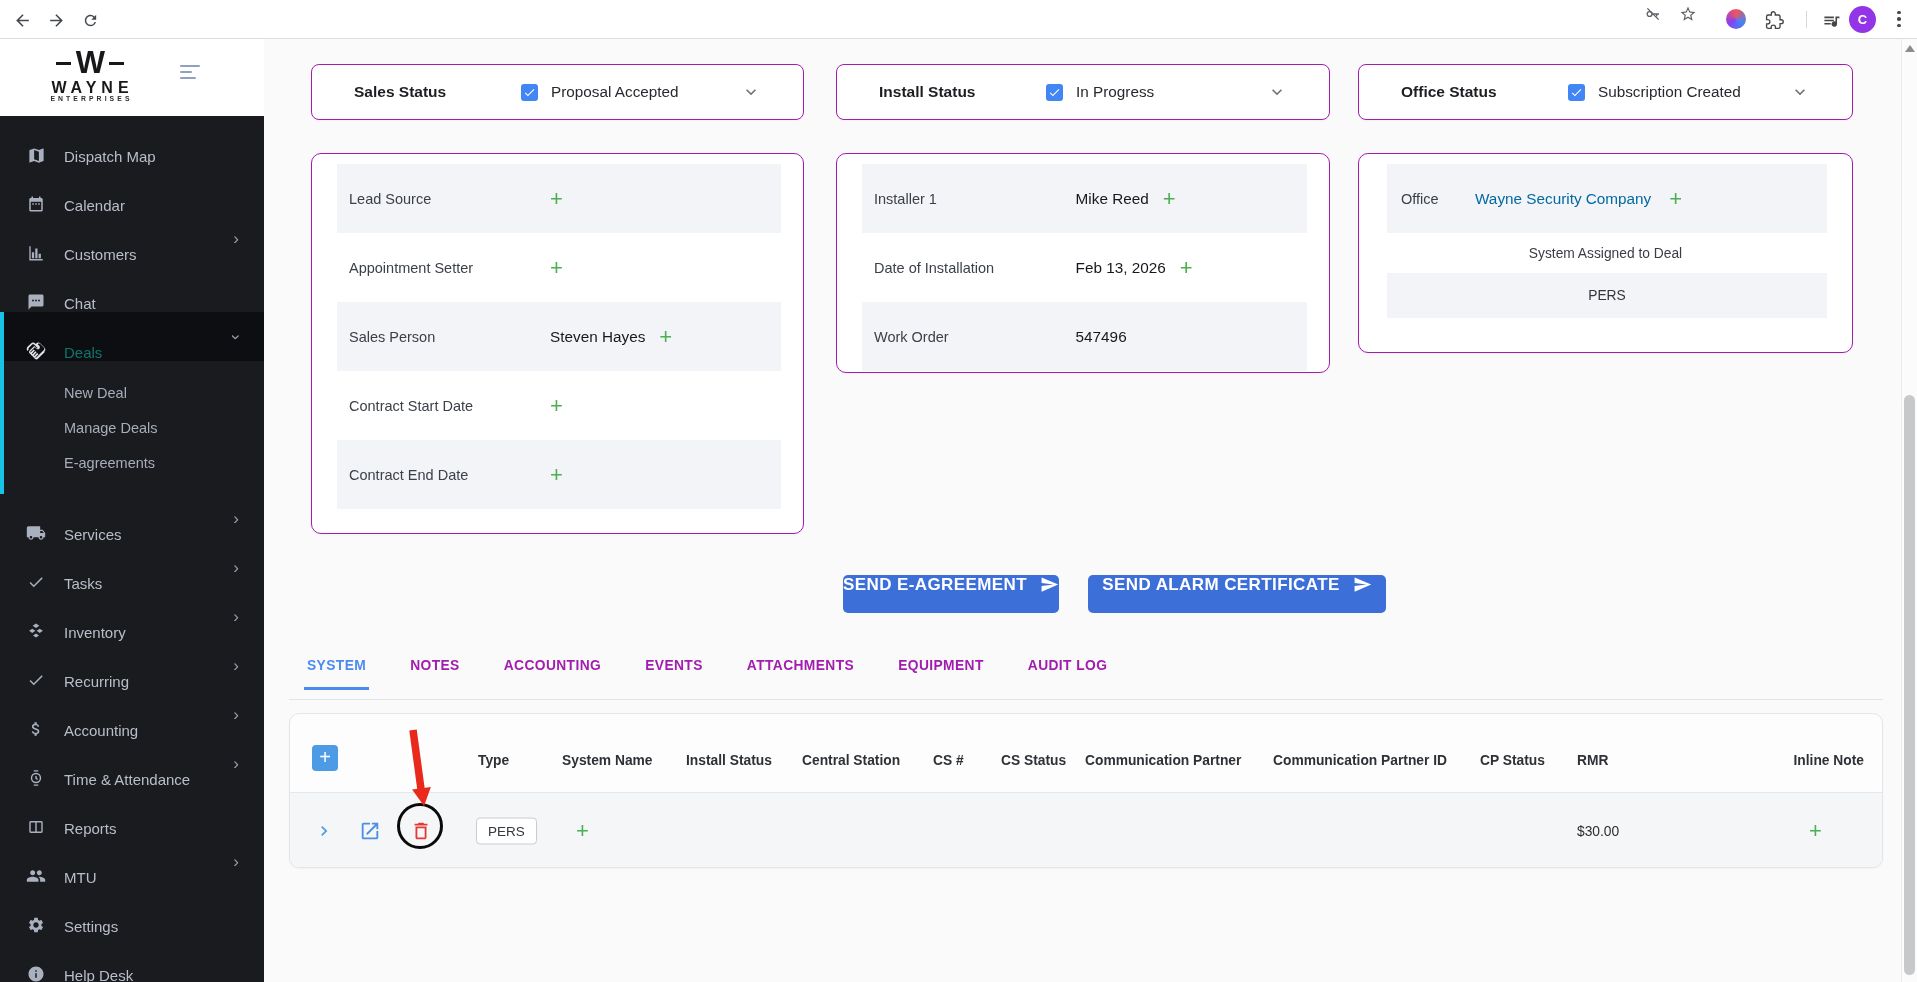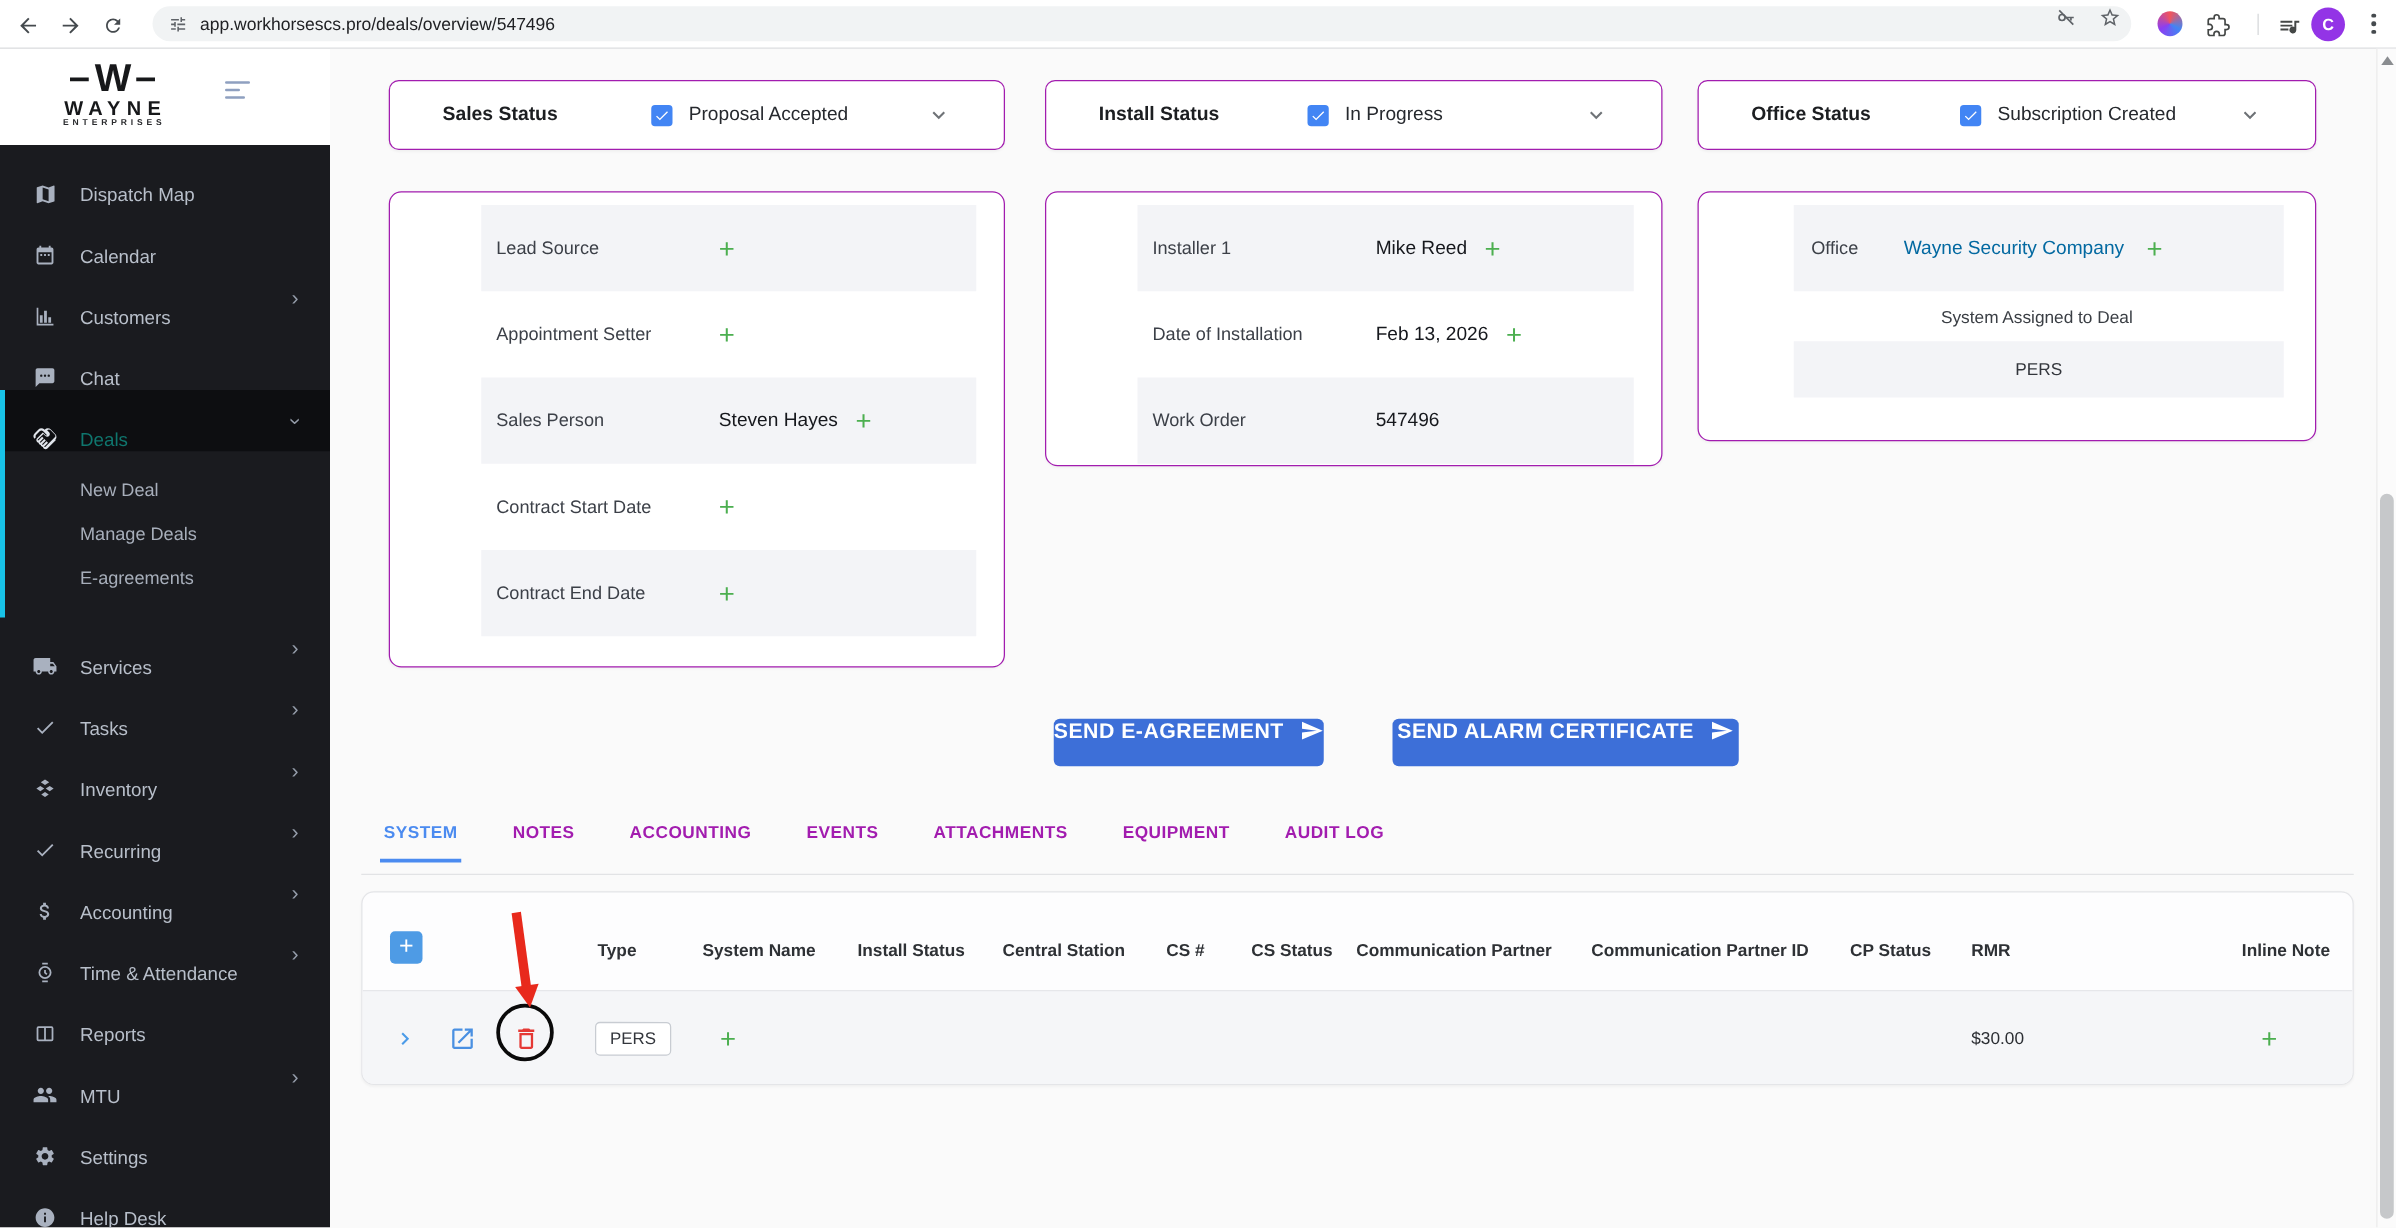--- a/index.html
+++ b/index.html
@@ -63,21 +63,21 @@
   .card { position:absolute; background:#fff; border:1px solid #a21caf; border-radius:8px;
           box-shadow:0 1px 2px rgba(0,0,0,.04); }
 
   .status-card { display:flex; align-items:center; padding:0 42px; }
   .sc-label { font-size:15.5px; font-weight:bold; color:#1c1e21; flex:0 0 167px; }
   .cbx { width:17px; height:17px; border-radius:3px; background:#4285f4; display:flex; align-items:center;
          justify-content:center; flex:none; }
   .sc-value { font-size:15.3px; color:#26292e; margin-left:13px; }
   .sc-chev { margin-left:auto; color:#6f7377; display:flex; }
 
-  .detail-card { border-radius:10px; padding-top:10px;padding-left:48px; }
+  .detail-card { border-radius:10px; padding-top:10px; }
   .drow { margin:0 22px 0 25px; height:69px; display:flex; align-items:center; }
   .drow:nth-child(odd) { background:#f3f4f7; }
   .dlabel { flex:0 0 48%; padding-left:12px; font-size:14.5px; color:#3c4048; }
   .dval { flex:1; display:flex; align-items:center; gap:14px; }
   .dvaltext { font-size:15.3px; color:#16181d; }
   .dvaltext:empty { display:none; }
   .plus { color:#4caf50; font-size:22px; font-weight:400; line-height:20px; display:none; cursor:pointer; }
   .plus.show { display:inline-block; }
 
   .office-row { margin:0 25px 0 28px; height:69px; display:flex; align-items:center; background:#f3f4f7; }
@@ -139,28 +139,20 @@
   <div class="navbtn" style="left:43px">
     <svg width="19" height="19" viewBox="0 0 24 24" fill="currentColor">
         <path d="M4 13h12.17l-5.59 5.59L12 20l8-8-8-8-1.41 1.41L16.17 11H4v2z"></path>
       </svg>
   </div>
   <div class="navbtn" style="left:77px">
     <svg width="17" height="17" viewBox="0 0 24 24" fill="currentColor">
         <path d="M17.65 6.35A7.96 7.96 0 0 0 12 4c-4.42 0-7.99 3.58-7.99 8s3.57 8 7.99 8c3.73 0 6.84-2.55 7.73-6h-2.08A5.99 5.99 0 0 1 12 18c-3.31 0-6-2.69-6-6s2.69-6 6-6c1.66 0 3.14.69 4.22 1.78L13 11h7V4l-2.35 2.35z"></path>
       </svg>
   </div>
-  <div class="url-pill">
-    <span>
-      <svg width="15" height="15" viewBox="0 0 24 24" fill="#5f6368">
-          <path d="M3 17v2h6v-2H3zM3 5v2h10V5H3zm10 16v-2h8v-2h-8v-2h-2v6h2zM7 9v2H3v2h4v2h2V9H7zm14 4v-2H11v2h10zm-6-4h2V7h4V5h-4V3h-2v6z"></path>
-        </svg>
-    </span>
-    <span class="url-text">app.workhorsescs.pro/deals/overview/547496</span>
-  </div>
   <div class="pill-ic" style="left:1641px">
     <svg width="18" height="18" viewBox="0 0 24 24" fill="none" stroke="#5f6368" stroke-width="1.8">
         <circle cx="7.5" cy="12" r="3.2"></circle>
         <path d="M10.7 12H20m-3 0v3.2"></path>
         <line x1="4.5" y1="4.5" x2="19.5" y2="19.5"></line>
       </svg>
   </div>
   <div class="pill-ic" style="left:1676px">
     <svg width="18" height="18" viewBox="0 0 24 24" fill="#5f6368">
         <path d="M22 9.24l-7.19-.62L12 2 9.19 8.63 2 9.24l5.46 4.73L5.82 21 12 17.27 18.18 21l-1.63-7.03L22 9.24zM12 15.4l-3.76 2.27 1-4.28-3.32-2.88 4.38-.38L12 6.1l1.71 4.04 4.38.38-3.32 2.88 1 4.28L12 15.4z"></path>
@@ -509,21 +501,21 @@
   </div>
 
   <button class="send-btn" style="left:579px;top:536px;width:216px">
     <span>SEND E-AGREEMENT</span>
     <span>
         <svg width="19" height="19" viewBox="0 0 24 24" fill="#fff">
           <path d="M2.01 21 23 12 2.01 3 2 10l15 2-15 2z"></path>
         </svg>
       </span>
   </button>
-  <button class="send-btn" style="left:850px;top:536px;width:277px">
+  <button class="send-btn" style="left:824px;top:536px;width:298px">
     <span>SEND ALARM CERTIFICATE</span>
     <span>
         <svg width="19" height="19" viewBox="0 0 24 24" fill="#fff">
           <path d="M2.01 21 23 12 2.01 3 2 10l15 2-15 2z"></path>
         </svg>
       </span>
   </button>
 
   <div class="tabs">
 

